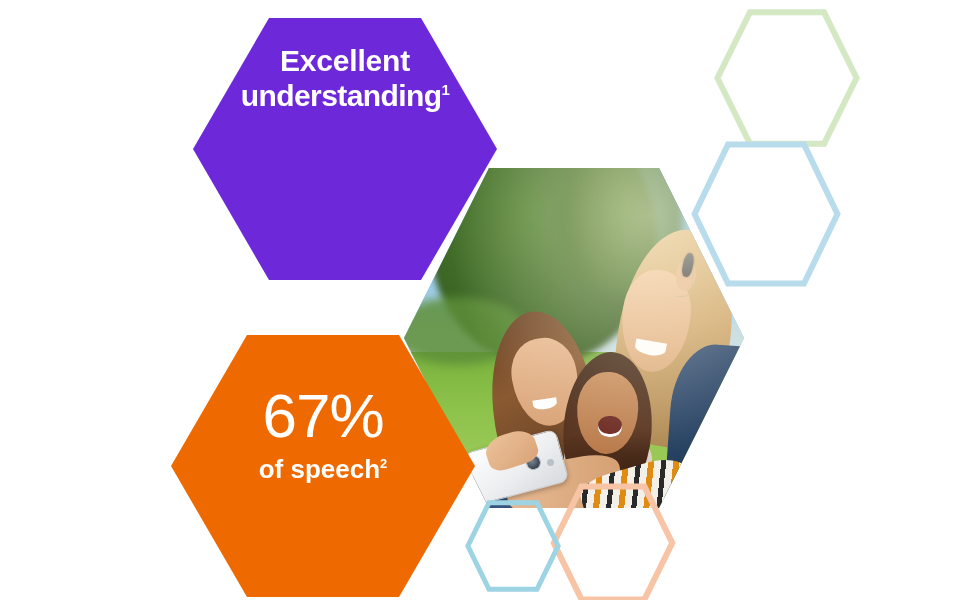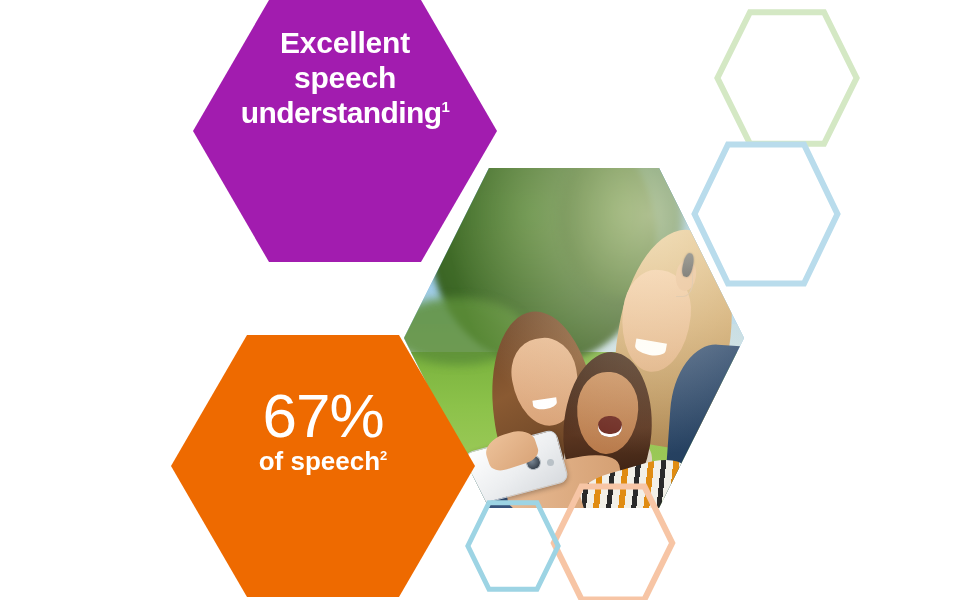--- a/index.html
+++ b/index.html
@@ -23,24 +23,24 @@
 
   
   .hex {
     position: absolute;
     clip-path: polygon(25% 0%, 75% 0%, 100% 50%, 75% 100%, 25% 100%, 0% 50%);
   }
 
   
   #hex-green {
     left: 193px;
-    top: 0;
+    top: 18px;
     width: 304px;
     height: 262px;
-    background: #a21caf;
+    background: #6d28d9;
     z-index: 5;
   }
 
   #hex-green .hex-text {
     position: absolute;
     left: 0; right: 0;
     top: 26px;
     text-align: center;
     color: #ffffff;
     padding: 0 8px;
@@ -103,20 +103,21 @@
     font-size: 62px;
     font-weight: 300;
     line-height: 1.0;
     margin-top: 12px;
     letter-spacing: -1px;
   }
   .or-line4 {
     font-size: 26px;
     font-weight: bold;
     line-height: 1.1;
+    margin-top: 8px;
   }
 
   
   #hex-photo {
     left: 404px;
     top: 168px;
     width: 340px;
     height: 340px;
     z-index: 4;
     background: #7fb7d8;
@@ -373,21 +374,20 @@
   <div class="hex-outline" id="hex-out-green">
     <svg viewBox="0 0 100 100" preserveAspectRatio="none" aria-hidden="true">
       <polygon points="25,3 75,3 97,50 75,97 25,97 3,50" fill="none" stroke="#d4e8c4" stroke-width="6" vector-effect="non-scaling-stroke"></polygon>
     </svg>
   </div>
 
   <div class="hex" id="hex-green">
     <div class="hex-text">
       <div class="green-head">
         <div>Excellent</div>
-        <div>speech</div>
         <div class="l3"><span>understanding</span><sup class="note">1</sup></div>
       </div>
     </div>
   </div>
 
   <div class="hex" id="hex-photo">
     <div class="photo-canvas">
       <div class="ph-sky"></div>
       <div class="ph-water"></div>
       <div class="ph-grass"></div>

